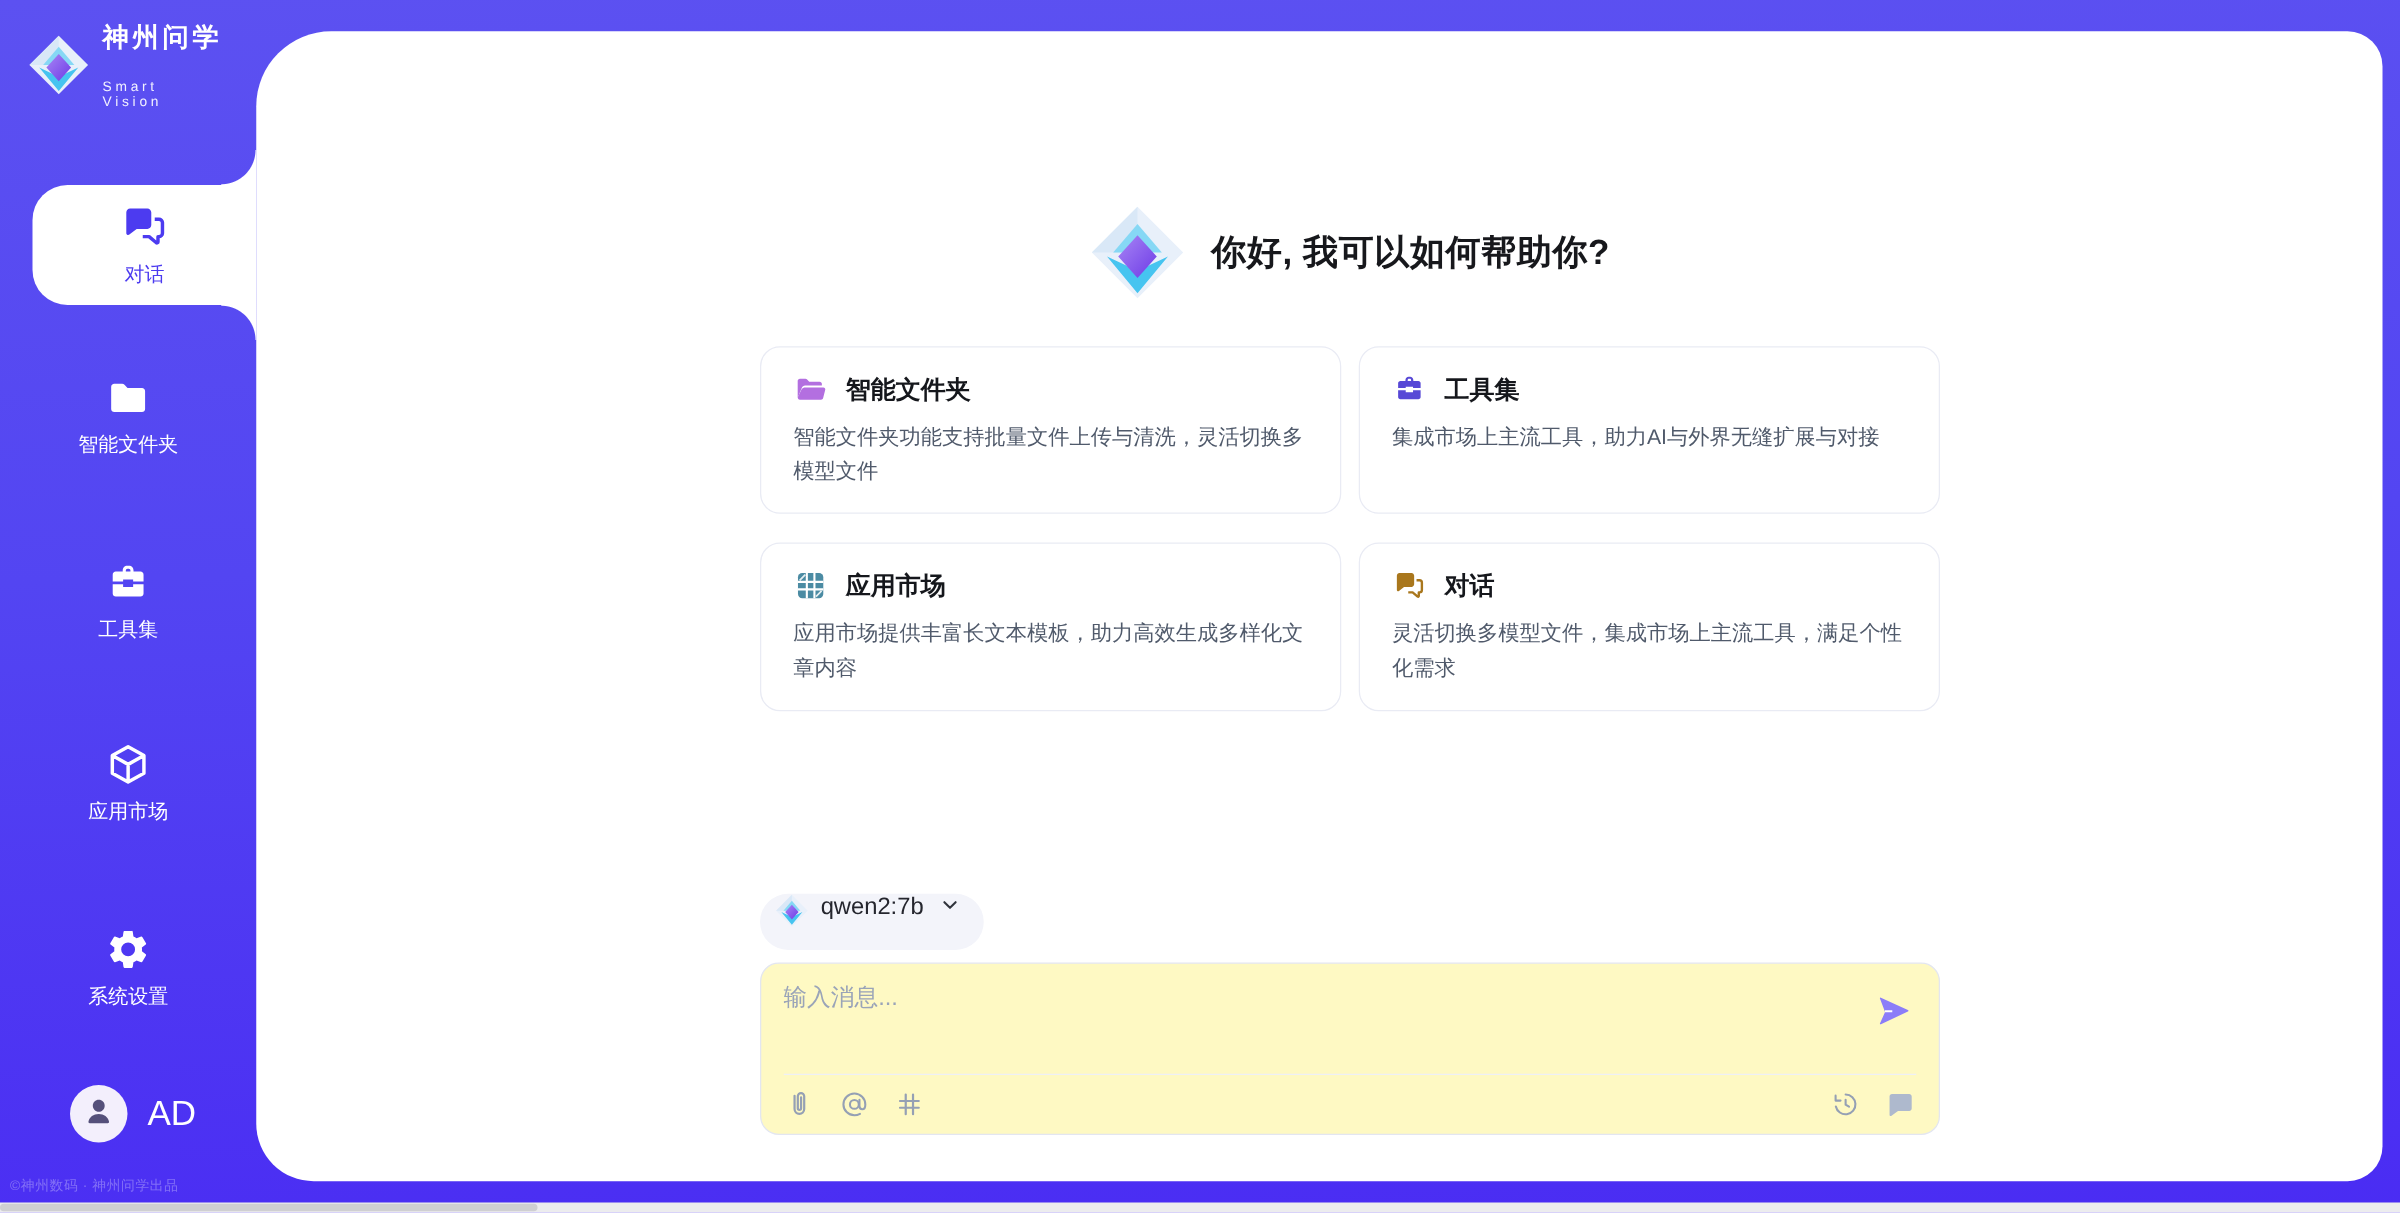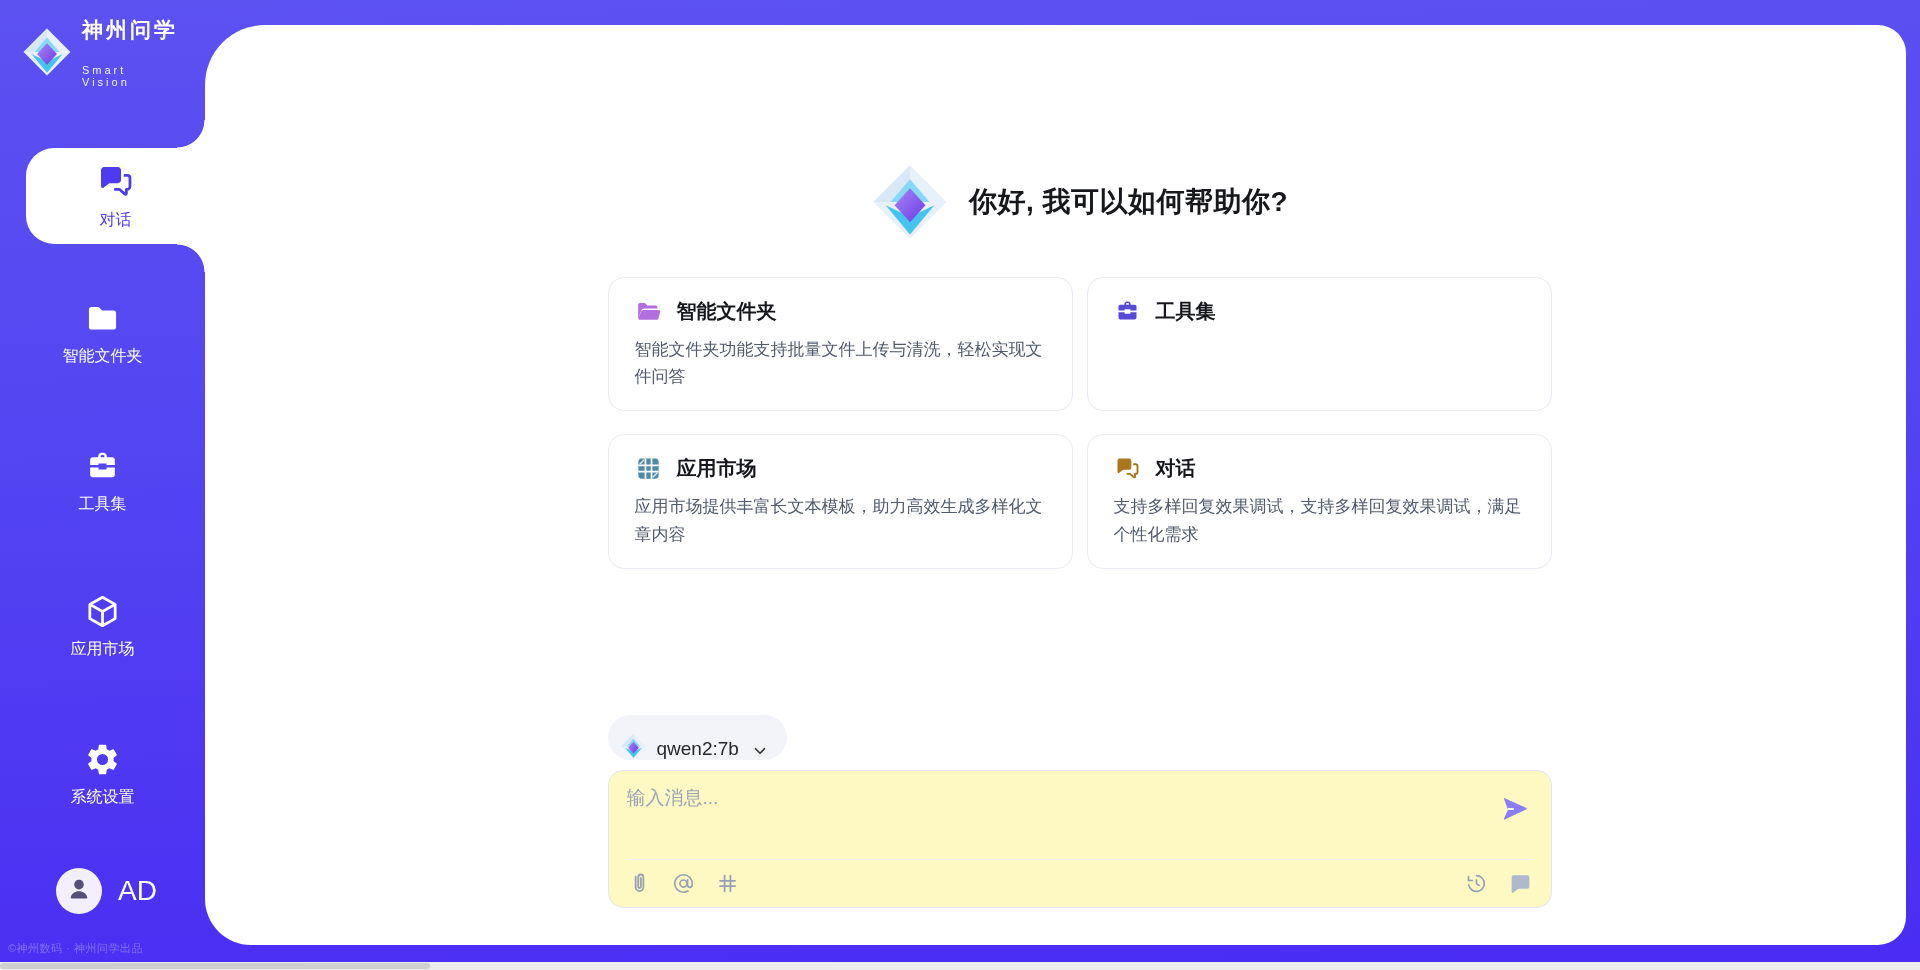--- a/index.html
+++ b/index.html
@@ -59,21 +59,21 @@
     display:grid; grid-template-columns:1fr 1fr; column-gap:14px; row-gap:23px; }
   .card { border:1px solid #e9ebf4; border-radius:16px; background:#fff;
     min-height:129px; padding:20px 26px; cursor:pointer; }
   .card-head { display:flex; align-items:center; gap:15px; }
   .card-icon { width:27px; height:27px; flex:0 0 27px; }
   .card-icon svg { width:100%; height:100%; display:block; }
   .card-title { font-size:20px; font-weight:bold; color:#15171c; }
   .card-desc { margin-top:11px; font-size:17px; color:#505a6b; line-height:1.6; }
 
   .model-pill { position:absolute; top:690px; left:0; height:45px;
-    display:inline-flex; align-items:flex-end; gap:10px; padding:0 18px 0 12px;
+    display:inline-flex; align-items:flex-start; gap:10px; padding:0 18px 0 12px;
     background:#f3f4fa; border-radius:23px; cursor:pointer; }
   .pill-logo { width:27px; height:27px; }
   .pill-label { font-size:19px; color:#25262e; }
   .pill-chevron { width:18px; height:18px; color:#30343c; margin-left:2px; }
   .pill-chevron svg { width:100%; height:100%; display:block; }
 
   .composer { position:absolute; top:745px; left:0; width:944px; height:138px;
     border:1.5px solid #e3e6f0; border-radius:15px; background:#fef9c3; }
   .composer textarea { position:absolute; left:18px; top:14px; width:770px; height:60px;
     border:none; outline:none; resize:none; background:transparent;
@@ -198,31 +198,32 @@
           <div class="card">
     <div class="card-head">
       <span class="card-icon" style="color: rgb(179, 111, 224);">
                 <svg viewBox="0 0 24 24">
                   <path fill="currentColor" d="M2.8 6.1c0-.9.7-1.6 1.6-1.6h3.9c.5 0 .9.2 1.2.5l1.5 1.6h7.4c.9 0 1.6.7 1.6 1.6v1.1H8.1c-1.1 0-2.1.7-2.4 1.8l-2.9 6.8V6.1z"></path>
                   <path fill="currentColor" d="M8.2 10.6h12.9c.9 0 1.5.8 1.3 1.6l-1.5 6c-.2.7-.8 1.2-1.5 1.2H4.4c-1.1 0-1.9-1.1-1.4-2.1l2.7-5.5c.5-.8 1.3-1.2 2.5-1.2z"></path>
                 </svg>
               </span>
       <span class="card-title">智能文件夹</span>
     </div>
-    <div class="card-desc">智能文件夹功能支持批量文件上传与清洗，轻松实现文件问答</div>
+    <div class="card-desc">智能文件夹功能支持批量文件上传与清洗，灵活切换多模型文件</div>
   </div>
           <div class="card">
     <div class="card-head">
       <span class="card-icon" style="color: rgb(87, 72, 214);">
                 <svg viewBox="0 0 24 24">
                   <path fill="currentColor" d="M9.2 5.4C9.2 4.1 10.2 3 11.5 3h1c1.3 0 2.3 1.1 2.3 2.4V6h3.6c.9 0 1.6.7 1.6 1.6v3.5h-5.4v-1H9.4v1H4V7.6C4 6.7 4.7 6 5.6 6h3.6v-.6zm1.6.6h2.4v-.6c0-.5-.4-.9-.9-.9h-.6c-.5 0-.9.4-.9.9V6zM4 12.6h5.4V14h5.2v-1.4H20v4.8c0 .9-.7 1.6-1.6 1.6H5.6c-.9 0-1.6-.7-1.6-1.6v-4.8z"></path>
                 </svg>
               </span>
       <span class="card-title">工具集</span>
     </div>
+    <div class="card-desc">集成市场上主流工具，助力AI与外界无缝扩展与对接</div>
   </div>
           <div class="card">
     <div class="card-head">
       <span class="card-icon" style="color: rgb(75, 139, 163);">
                 <svg viewBox="0 0 24 24">
                   <rect x="3" y="3" width="18" height="18" rx="3" fill="currentColor"></rect>
                   <path stroke="#fff" stroke-width="1.5" fill="none" d="M3 9.3h18M3 14.7h18M9.3 3v18M14.7 3v18"></path>
                   <path stroke="#fff" stroke-width="1.2" fill="none" opacity=".85" d="M4.2 8.2l4-4M15.8 19.8l4-4"></path>
                 </svg>
               </span>
@@ -233,21 +234,21 @@
           <div class="card">
     <div class="card-head">
       <span class="card-icon" style="color: rgb(169, 119, 29);">
                 <svg viewBox="0 0 24 24">
                   <path fill="currentColor" d="M3.1 4.9c0-1 .8-1.9 1.9-1.9h8.5c1 0 1.9.9 1.9 1.9v6.2c0 1-.9 1.9-1.9 1.9H8.2l-3.6 2.8c-.6.5-1.5 0-1.5-.7V4.9z"></path>
                   <path fill="none" stroke="currentColor" stroke-width="1.7" stroke-linejoin="round" d="M17.1 8.2h2.1c.9 0 1.7.7 1.7 1.7v5.2c0 .9-.8 1.7-1.7 1.7h-.5v2.6c0 .4-.5.6-.8.4l-3.6-3h-3.1"></path>
                 </svg>
               </span>
       <span class="card-title">对话</span>
     </div>
-    <div class="card-desc">支持多样回复效果调试，支持多样回复效果调试，满足个性化需求</div>
+    <div class="card-desc">灵活切换多模型文件，集成市场上主流工具，满足个性化需求</div>
   </div>
         </div>
 
       <div class="model-pill">
         <span class="pill-logo"><svg viewBox="0 0 48 48">
               <polygon points="24,1.5 46.5,24 24,46.5 1.5,24" fill="#e8f0fa"></polygon>
               <polygon points="24,1.5 1.5,24 24,24" fill="#d9e8f7"></polygon>
               <polygon points="24,10 36,24 12,24" fill="#86d8f5"></polygon>
               <polygon points="9,26 24,44 39,26 24,33" fill="#46c4f0"></polygon>
               <polygon points="24,15.5 33.5,26 24,36.5 14.5,26" fill="url(#lgp)"></polygon>

